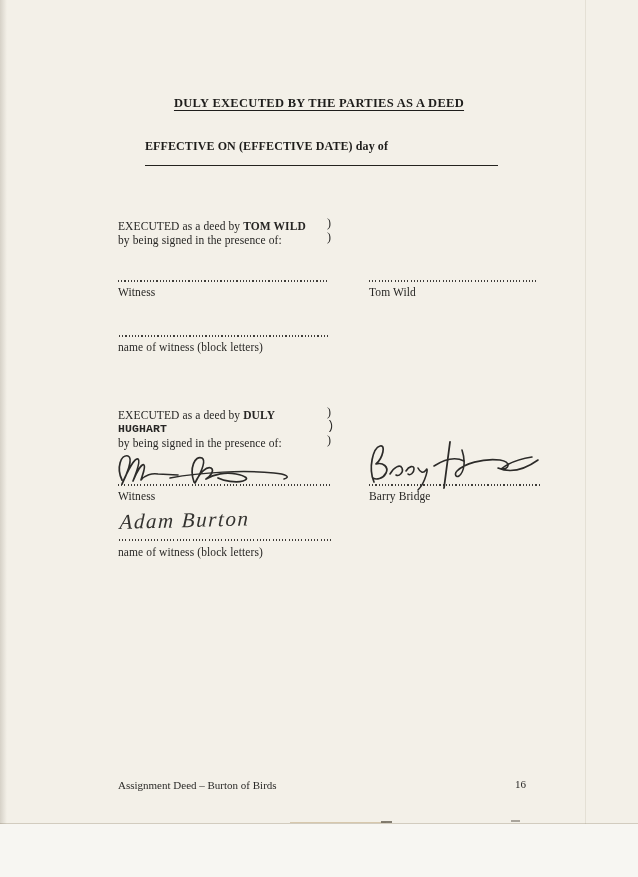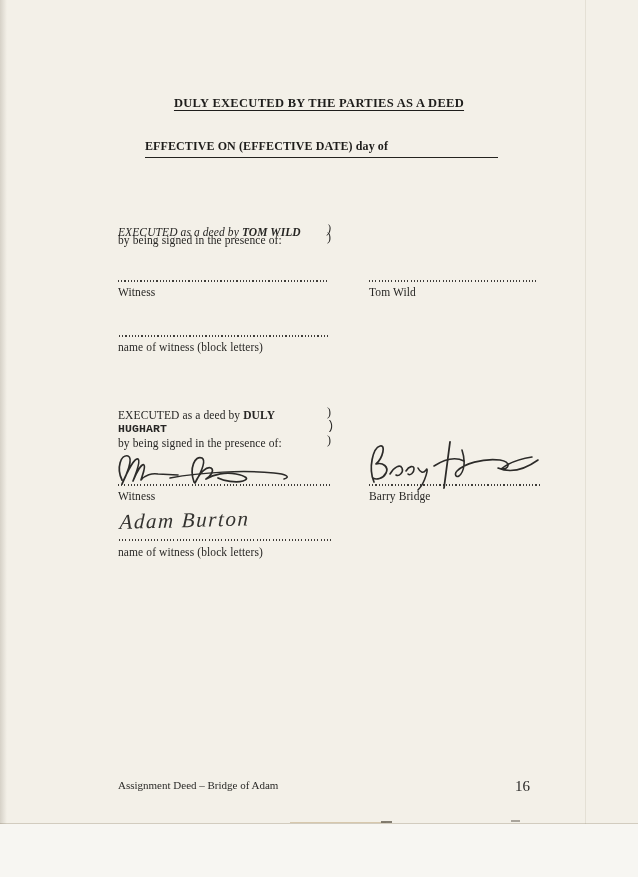--- a/index.html
+++ b/index.html
@@ -51,21 +51,21 @@
   .title-line {
     left: 0; top: 96px; width: 638px; text-align: center;
     font-size: 12.5px; font-weight: bold; color: #1e1d1b;
     text-decoration: underline;
     text-underline-offset: 3px;
     letter-spacing: .3px;
   }
   .effective-wrap {
     left: 145px; top: 136px; width: 353px;
     border-bottom: 1.6px solid #24231f;
-    padding-bottom: 3px;
+    padding-bottom: 11px;
   }
   .effective-wrap .txt { font-size: 12px; color: #1e1d1b; }
   .exec-line { left: 118px; width: 260px; }
   .paren {
     position: absolute; left: 209px; top: 0;
     font-size: 12px; color: #2a2927;
   }
   .dotline {
     position: absolute; height: 2px;
     background: repeating-linear-gradient(90deg, #3e3c38 0 1.1px, transparent 1.1px 3.2px);
@@ -75,35 +75,35 @@
   .sig-stroke { fill: none; stroke: #2c2b29; stroke-linecap: round; stroke-linejoin: round; }
   .handwritten-name {
     position: absolute; left: 119px; top: 510px;
     font-family: "Liberation Serif", serif;
     font-style: italic; font-size: 21px; color: #33322f;
     letter-spacing: 1.6px; white-space: nowrap;
     transform: rotate(-1.6deg) skewX(-4deg);
     transform-origin: left bottom;
   }
   .footer-left { left: 118px; top: 779px; font-size: 11px; color: #2a2927; }
-  .page-num { left: 515px; top: 778px; font-size: 15px; color: #2a2927; text-align: right; }
+  .page-num { left: 515px; top: 778px; font-size: 11px; color: #2a2927; text-align: right; }
 </style>
 </head>
 <body>
 
 <div class="scan">
   <div class="sheet"></div>
 
   <div class="abs title-line">DULY EXECUTED BY THE PARTIES AS A DEED</div>
 
   <div class="abs effective-wrap">
     <span class="txt b">EFFECTIVE ON (EFFECTIVE DATE) day of</span>
   </div>
 
-  <div class="abs exec-line" style="top:222px;font-style:italic;">
+  <div class="abs exec-line" style="top:216px;">
     <span class="txt">EXECUTED as a deed by</span><span class="txt"> </span><span class="txt b">TOM WILD</span>
     <span class="paren">)</span>
   </div>
   <div class="abs exec-line" style="top:230px;">
     <span class="txt">by being signed in the presence of:</span>
     <span class="paren">)</span>
   </div>
 
   <div class="dotline" style="left:118px; top:280px; width:211px;"></div>
   <div class="abs txt" style="left:118px; top:285px;">Witness</div>
@@ -142,21 +142,21 @@
     <path class="sig-stroke" stroke-width="1.6" d="M30 38 C34 31 40 28 42 32 C44 36 39 41 36 39 M46 35 C49 30 54 29 54 33 C54 37 50 40 48 38 M58 32 C60 36 63 38 66 34 C69 29 66 46 58 54"></path>
     <path class="sig-stroke" stroke-width="1.8" d="M90 6 L84 52"></path>
     <path class="sig-stroke" stroke-width="1.6" d="M74 30 C85 23 96 21 104 25"></path>
     <path class="sig-stroke" stroke-width="1.6" d="M102 14 C106 26 104 36 99 40 C96 42 94 38 97 35 C104 28 122 22 140 24 C152 26 149 34 141 33 C147 28 159 23 172 21 M138 32 C150 37 164 34 178 24"></path>
   </svg>
 
   <div class="handwritten-name">Adam Burton</div>
   <div class="dotline" style="left:119px; top:539px; width:212px;"></div>
   <div class="abs txt caption" style="left:118px; top:545px;">name of witness (block letters)</div>
 
-  <div class="abs footer-left">Assignment Deed – Bridge of Adam</div>
+  <div class="abs footer-left">Assignment Deed – Burton of Birds</div>
   <div class="abs page-num">16</div>
 
   <div class="page-edge-line"></div>
   <div class="edge-tan-line"></div>
   <div class="edge-dash" style="left:381px; top:821px; width:11px;"></div>
   <div class="edge-dash" style="left:511px; top:820px; width:9px; opacity:.55;"></div>
   <div class="below-strip"></div>
 
   <div class="left-edge-shadow"></div>
   <div class="right-crease"></div>

